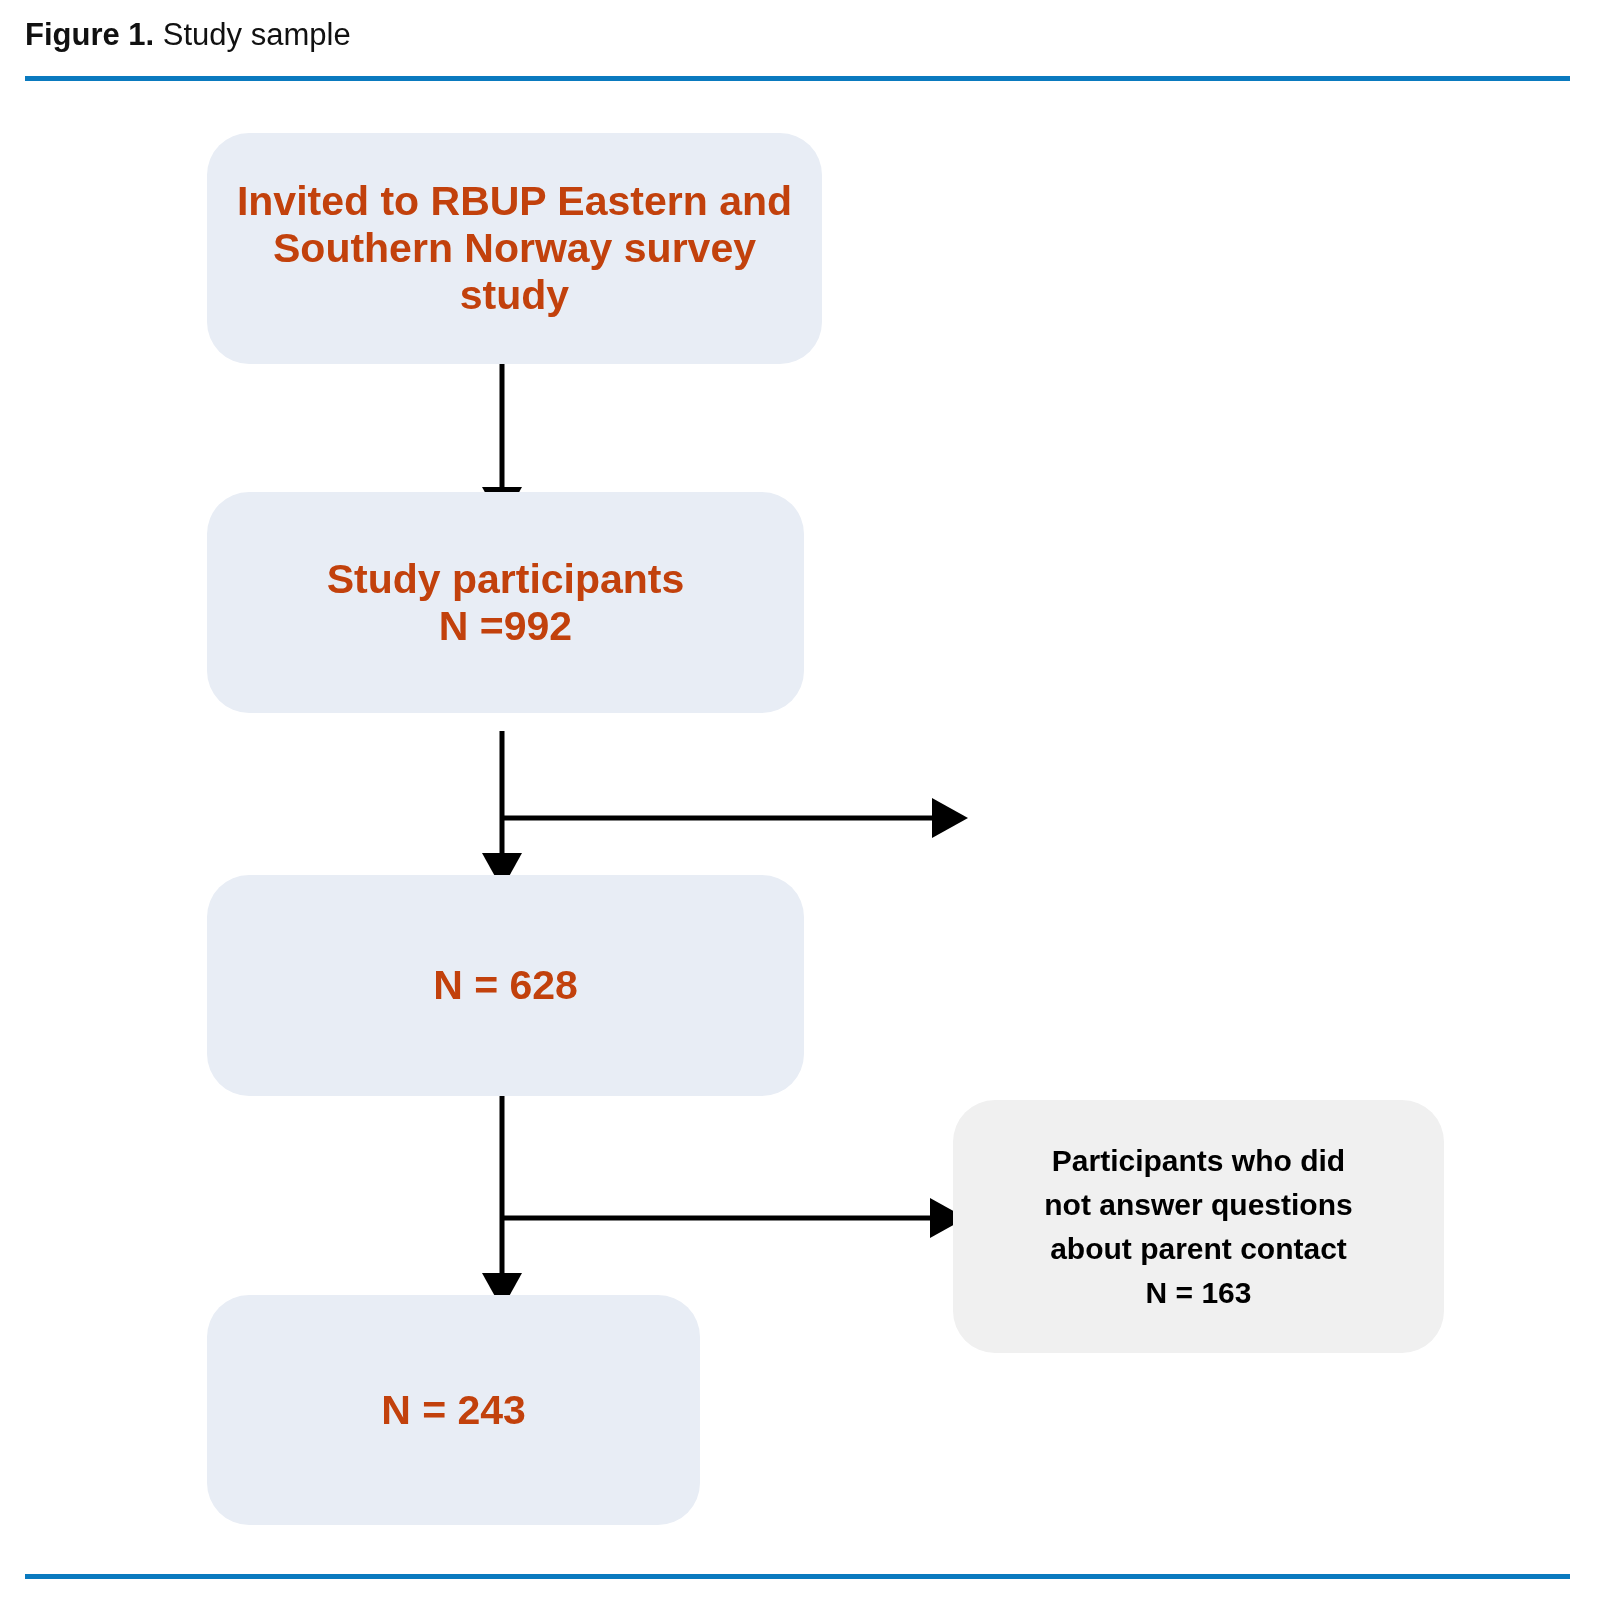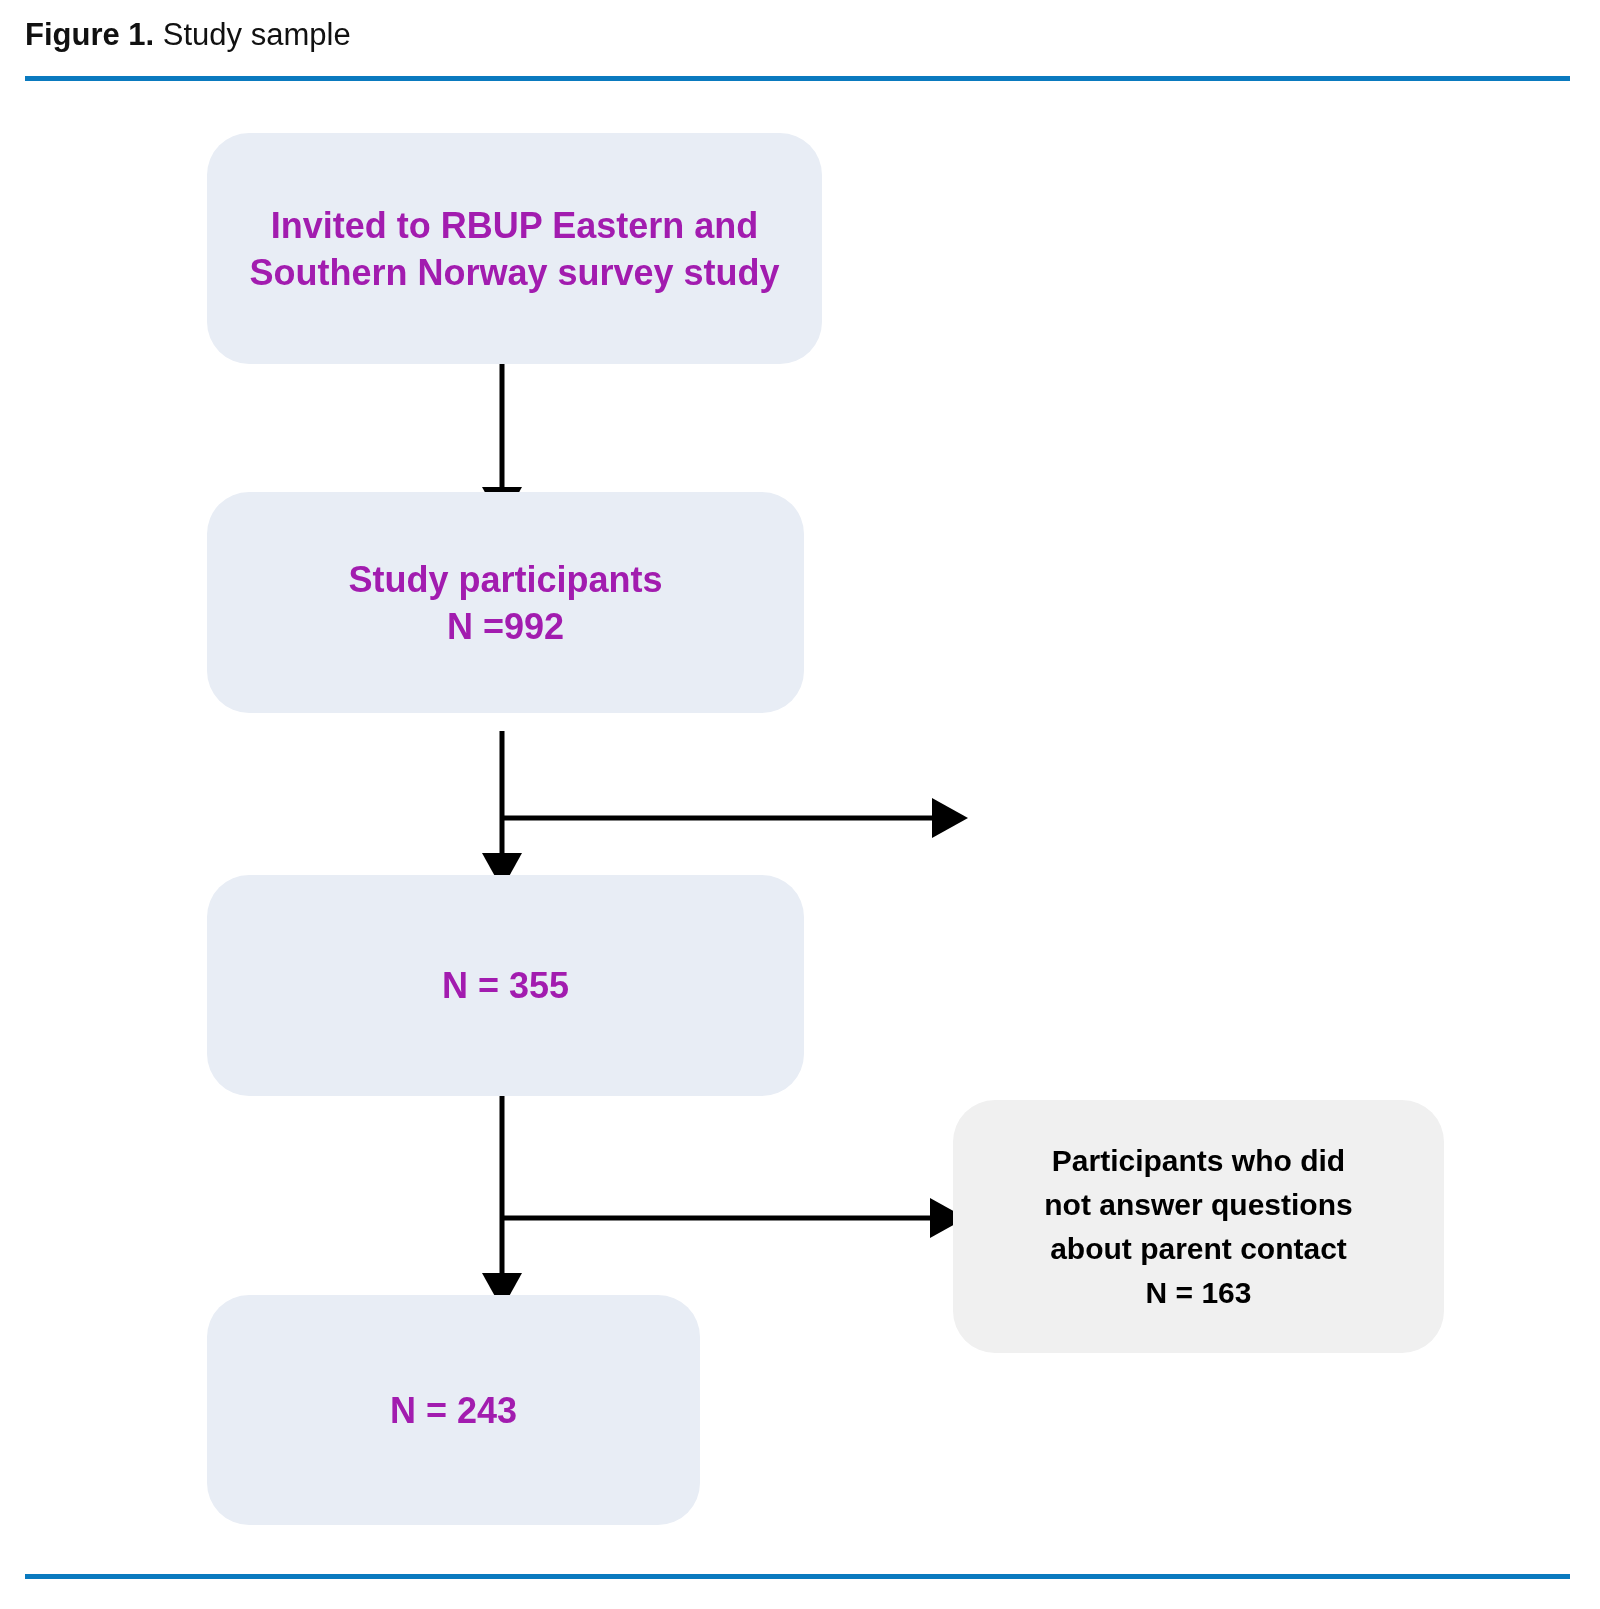--- a/index.html
+++ b/index.html
@@ -54,22 +54,22 @@
     border-radius: 42px;
     display: flex;
     align-items: center;
     justify-content: center;
     text-align: center;
     font-weight: bold;
     padding: 10px 26px;
   }
   .node-primary {
     background: #E8EDF5;
-    color: #a21caf;
-    font-size: 36px;
+    color: #c2410c;
+    font-size: 41px;
     line-height: 47px;
   }
   .node-exclusion {
     background: #F0F0F0;
     color: #000000;
     font-size: 30px;
     line-height: 44px;
   }
   .node .node-text {
     width: 100%;
@@ -128,21 +128,21 @@
     <span class="node-text">Invited to RBUP Eastern and
 Southern Norway survey study</span>
   </div>
 
   <div class="node node-primary" id="node-enrolled">
     <span class="node-text">Study participants
 N =992</span>
   </div>
 
   <div class="node node-primary" id="node-nurses">
-    <span class="node-text">N = 355</span>
+    <span class="node-text">N = 628</span>
   </div>
 
   <div class="node node-primary" id="node-final">
     <span class="node-text">N = 243</span>
   </div>
 
 
   <div class="node node-exclusion" id="node-excl-2">
     <span class="node-text">Participants who did
 not answer questions

